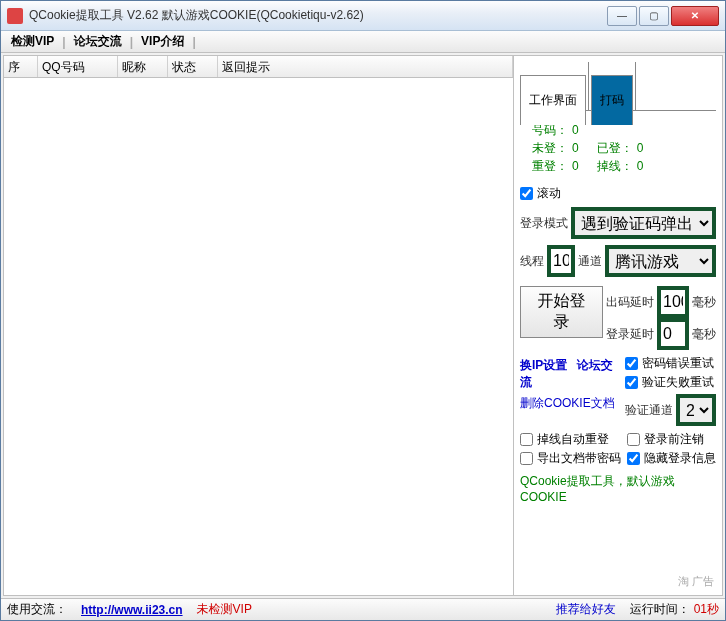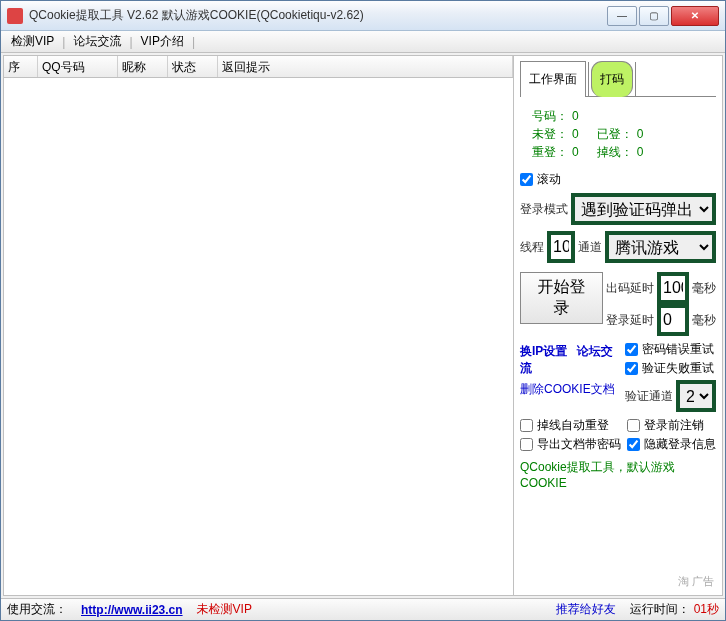--- a/index.html
+++ b/index.html
@@ -5,31 +5,31 @@
 * { box-sizing: border-box; margin: 0; padding: 0; }
 body { font-family: "SimSun", "Microsoft YaHei", sans-serif; font-size: 12px; background: #fff; width: 726px; height: 621px; overflow: hidden; }
 .window { width: 726px; height: 621px; border: 1px solid #5a7ba0; background: #f0f0f0; display: flex; flex-direction: column; }
 .titlebar { height: 30px; background: linear-gradient(180deg, #fdfdfe 0%, #e9eff7 40%, #d5e3f3 100%); display: flex; align-items: center; padding: 0 6px; border-bottom: 1px solid #a8bed4; }
 .titlebar-icon { width: 16px; height: 16px; background: #d44; margin-right: 6px; border-radius: 2px; }
 .titlebar-text { flex: 1; color: #333; font-size: 12px; }
 .win-btns { display: flex; gap: 2px; }
 .win-btn { width: 30px; height: 20px; border: 1px solid #8a9db5; background: linear-gradient(180deg, #f7fbff, #dae7f5); border-radius: 2px; display: flex; align-items: center; justify-content: center; font-size: 10px; color: #333; }
 .win-btn.close { width: 48px; background: linear-gradient(180deg, #f08080, #d93030); border-color: #a02020; color: #fff; font-weight: bold; }
 .menubar { height: 22px; background: linear-gradient(180deg, #fcfcfc, #e8e8e8); border-bottom: 1px solid #c0c0c0; display: flex; align-items: center; padding: 0 4px; gap: 2px; }
-.menubar span { padding: 2px 6px; cursor: default; }
+.menubar span { padding: 2px 6px; cursor: default; font-weight: bold; }
 .menubar .sep { color: #aaa; padding: 0; }
 .content { flex: 1; display: flex; background: #fff; border: 1px solid #c0c0c0; margin: 2px; }
 .table-area { flex: 1; display: flex; flex-direction: column; border-right: 1px solid #c0c0c0; }
 .thead { display: flex; background: linear-gradient(180deg, #fdfdfd, #ececec); border-bottom: 1px solid #c0c0c0; height: 22px; }
 .th { border-right: 1px solid #d0d0d0; padding: 3px 4px; text-align: left; white-space: nowrap; overflow: hidden; }
 .tbody { flex: 1; background: #fff; }
 .sidepanel { width: 208px; display: flex; flex-direction: column; padding: 4px 6px; }
 .tabs { display: flex; border-bottom: 1px solid #888; margin-bottom: 8px; }
-.tab { padding: 9px 8px; border: 1px solid #888; border-bottom: none; background: #fff; margin-right: 2px; position: relative; top: 1px; text-align: center; }
-.tab.inactive { background: #bef264; border-radius: 11px; }
+.tab { padding: 16px 8px; border: 1px solid #888; border-bottom: none; background: #fff; margin-right: 2px; position: relative; top: 15px; text-align: center; }
+.tab.inactive { background: #0369a1; }
 .tabsep { border-left: 1px solid #888; margin: 2px 2px 0 0; }
 .stats { padding: 2px 8px 8px 12px; color: #008000; line-height: 18px; }
 .statrow { display: flex; }
 .statrow .lbl { min-width: 40px; }
 .statrow .val { margin-right: 18px; }
 .chk-row { display: flex; align-items: center; margin: 2px 0; }
 .chk-row input[type=checkbox] { margin-right: 4px; }
 .field-row { display: flex; align-items: center; margin: 3px 0; gap: 3px; color: #333; }
 .field-row label { white-space: nowrap; }
 .field-row select, .field-row input[type=text] { border: 4px solid #14532d; font-size: 16px; height: 32px; padding: 0 2px; font-family: inherit; }

